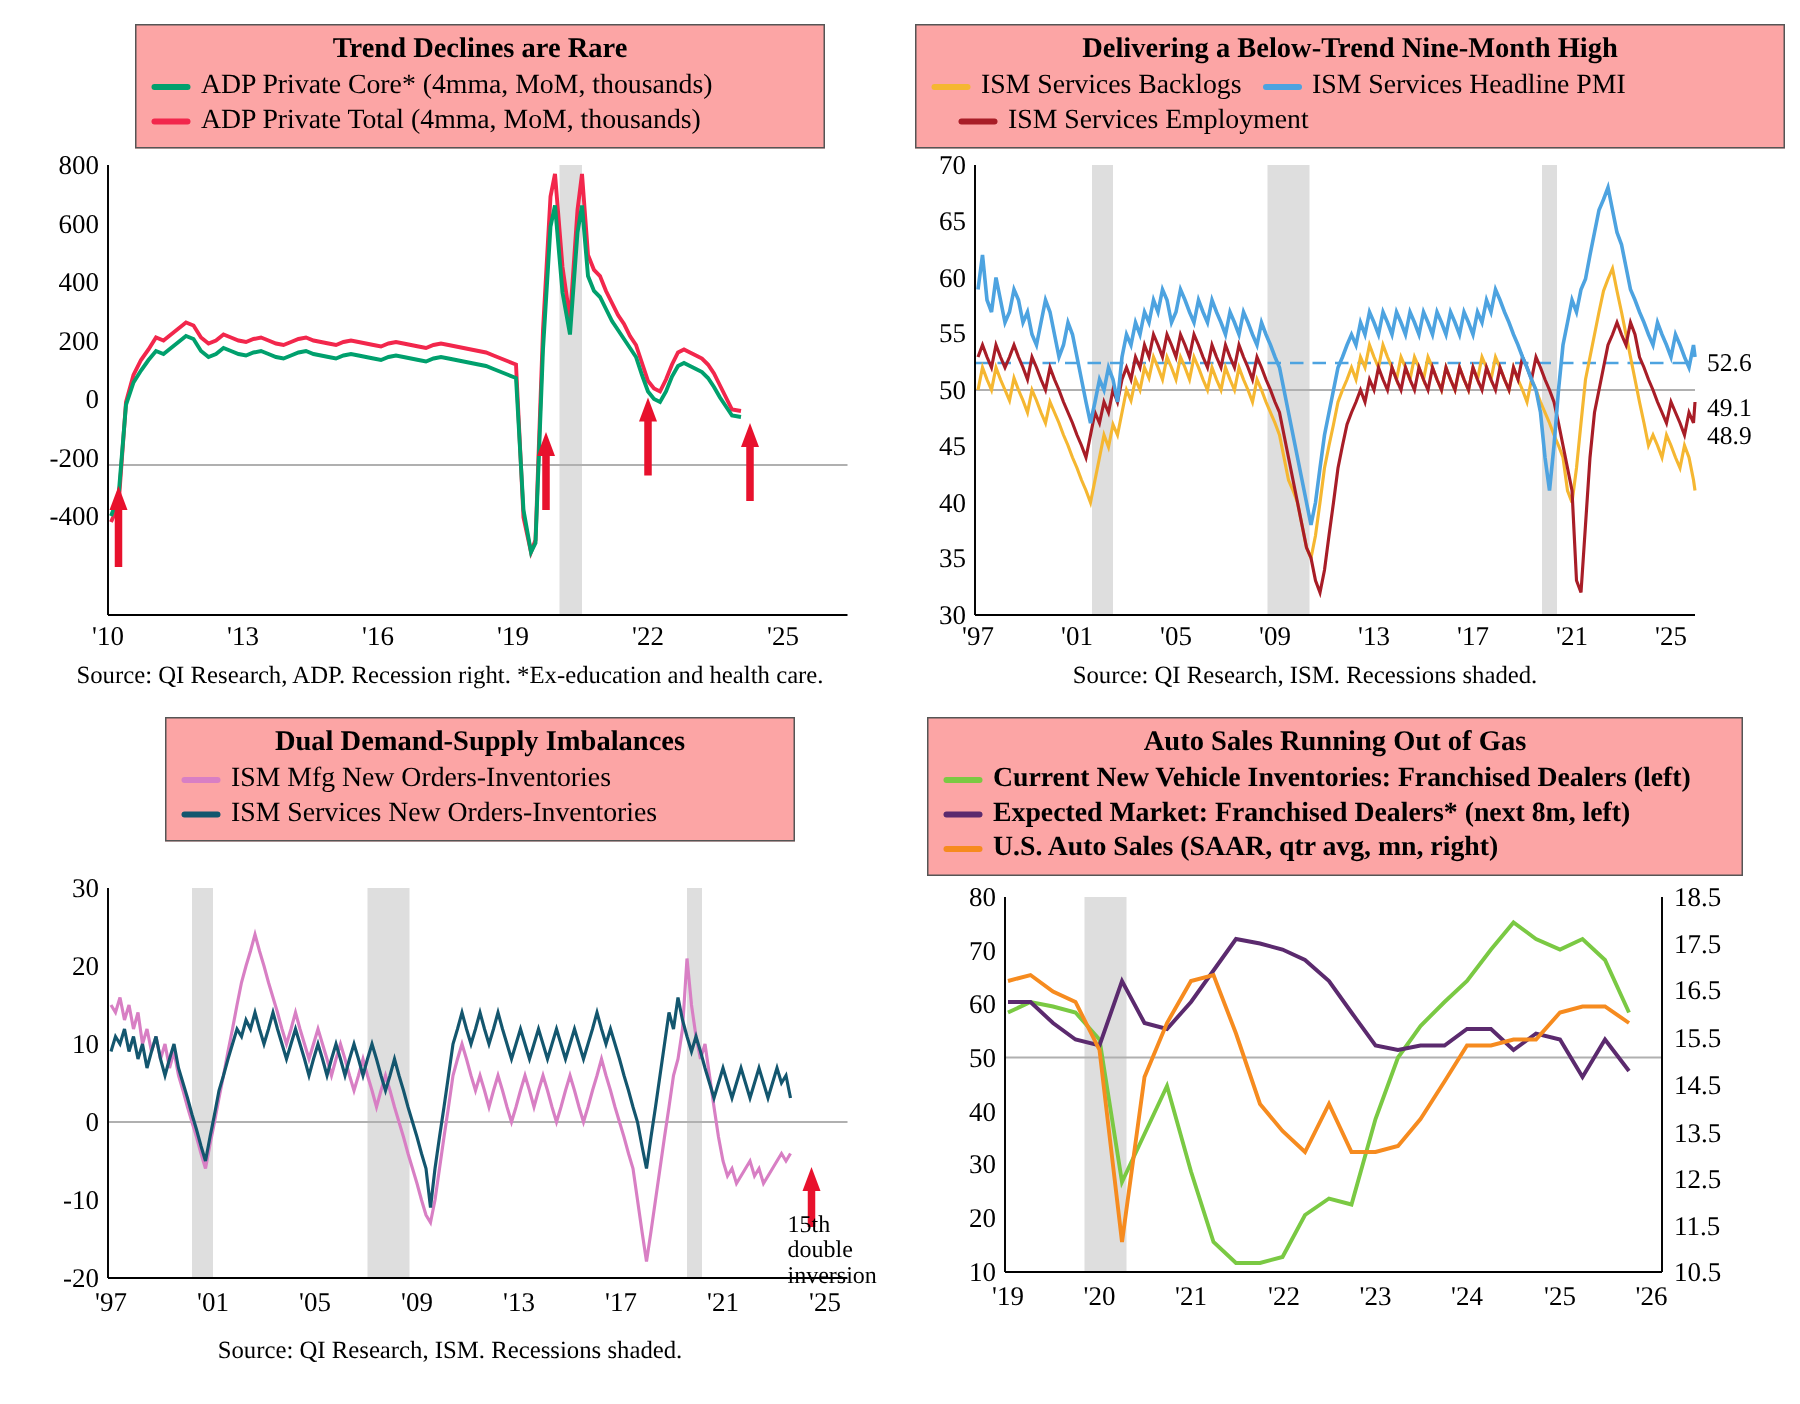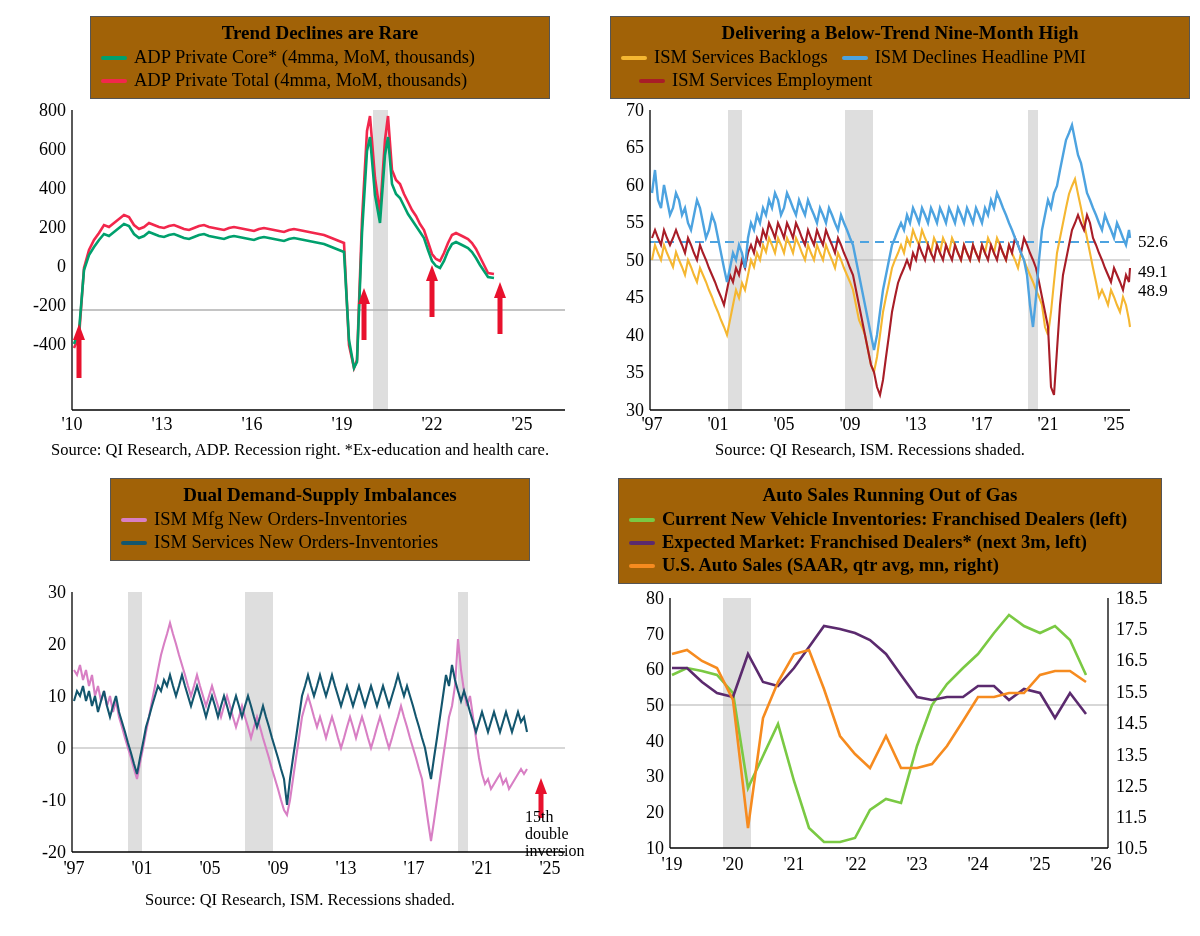--- a/index.html
+++ b/index.html
@@ -18,21 +18,21 @@
     position: relative;
     width: 1200px;
     height: 936px;
   }
   .panel {
     position: absolute;
     box-sizing: border-box;
   }
   .legend-box {
     border: 1.5px solid #555;
-    background: #a16207;
+    background: #fca5a5;
     padding: 4px 10px 6px 10px;
     text-align: center;
     box-sizing: border-box;
   }
   .legend-title {
     font-weight: bold;
     font-size: 19px;
     line-height: 24px;
     white-space: nowrap;
   }
@@ -172,21 +172,21 @@
     <div class="legend-box">
       <div class="legend-title">Delivering a Below-Trend Nine-Month High</div>
       <div class="legend-rows">
         <div class="legend-row">
           <span class="legend-item">
             <span class="legend-swatch" style="background:#f5b731"></span>
             <span>ISM Services Backlogs</span>
           </span>
           <span class="legend-item">
             <span class="legend-swatch" style="background:#4da3e0"></span>
-            <span>ISM Declines Headline PMI</span>
+            <span>ISM Services Headline PMI</span>
           </span>
         </div>
         <div class="legend-row" style="justify-content:flex-start; padding-left:18px;">
           <span class="legend-item">
             <span class="legend-swatch" style="background:#a81d27"></span>
             <span>ISM Services Employment</span>
           </span>
         </div>
       </div>
     </div>
@@ -313,21 +313,21 @@
       <div class="legend-rows" style="text-align:left;font-weight:bold;">
         <div class="legend-row" style="justify-content:flex-start;">
           <span class="legend-item">
             <span class="legend-swatch" style="background:#7ac943"></span>
             <span>Current New Vehicle Inventories: Franchised Dealers (left)</span>
           </span>
         </div>
         <div class="legend-row" style="justify-content:flex-start;">
           <span class="legend-item">
             <span class="legend-swatch" style="background:#5b2a6e"></span>
-            <span>Expected Market: Franchised Dealers* (next 3m, left)</span>
+            <span>Expected Market: Franchised Dealers* (next 8m, left)</span>
           </span>
         </div>
         <div class="legend-row" style="justify-content:flex-start;">
           <span class="legend-item">
             <span class="legend-swatch" style="background:#f68b1f"></span>
             <span>U.S. Auto Sales (SAAR, qtr avg, mn, right)</span>
           </span>
         </div>
       </div>
     </div>

